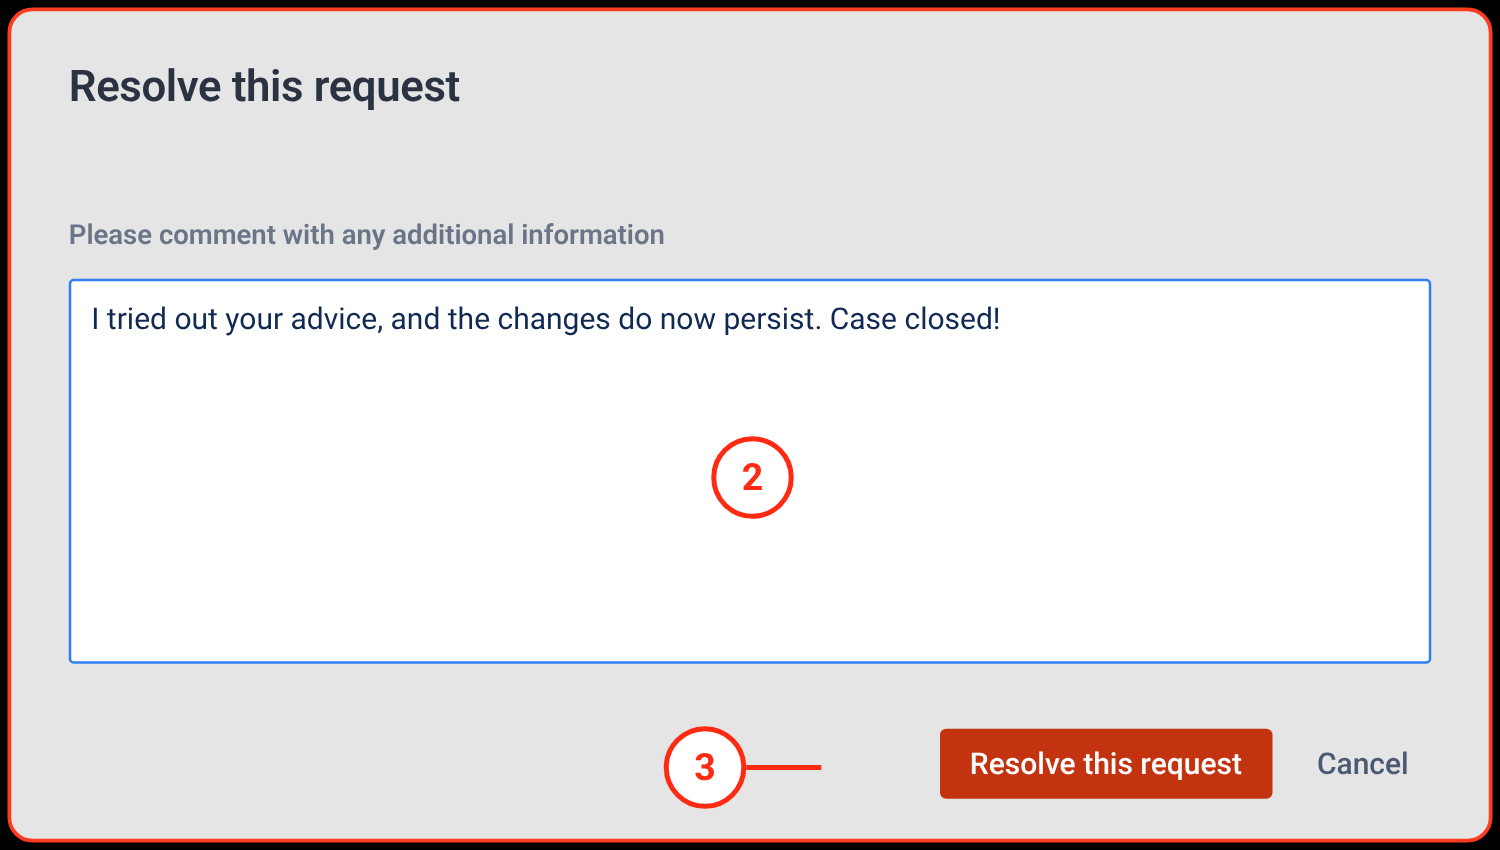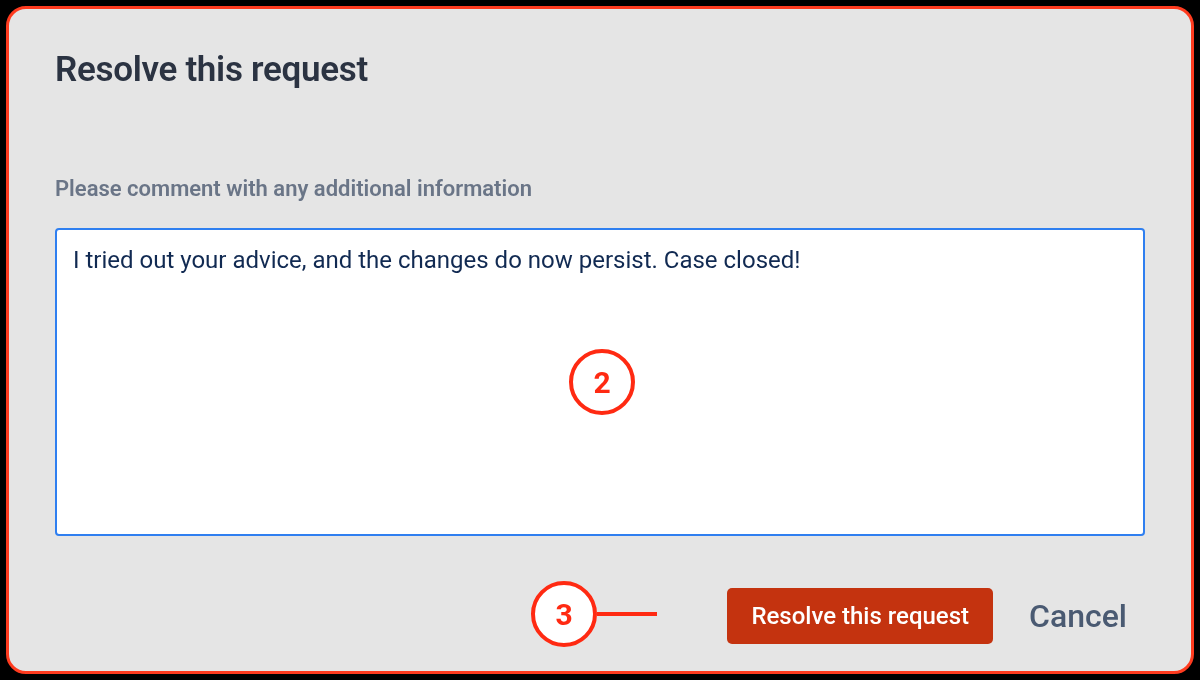--- a/index.html
+++ b/index.html
@@ -29,34 +29,35 @@
       font-size: 35px;
       font-weight: 600;
       color: #2b3342;
       margin-bottom: 86px;
       letter-spacing: -0.3px;
     }
     .field-label {
       font-size: 22px;
       font-weight: 600;
       color: #6a7587;
-      margin-bottom: 27px;
+      margin-bottom: 7px;
     }
     .comment-box {
       width: 100%;
       height: 308px;
       border: 2px solid #2f7ff0;
       border-radius: 4px;
       padding: 14px 16px;
       font-size: 24px;
       color: #112a52;
       font-family: inherit;
       resize: none;
       outline: none;
       line-height: 1.35;
+      margin-top: 15px;
     }
     .button-row {
       display: flex;
       align-items: center;
       justify-content: flex-end;
       gap: 36px;
       margin-top: 48px;
       padding-right: 18px;
     }
     .btn-primary {
@@ -67,21 +68,21 @@
       padding: 14px 24px;
       font-size: 24px;
       font-weight: 500;
       cursor: pointer;
       font-family: inherit;
     }
     .btn-cancel {
       background: transparent;
       border: none;
       color: #4a5a72;
-      font-size: 32px;
+      font-size: 24px;
       font-weight: 500;
       cursor: pointer;
       font-family: inherit;
     }
     .annot {
       position: absolute;
       pointer-events: none;
     }
     .annot-circle {
       width: 66px;

